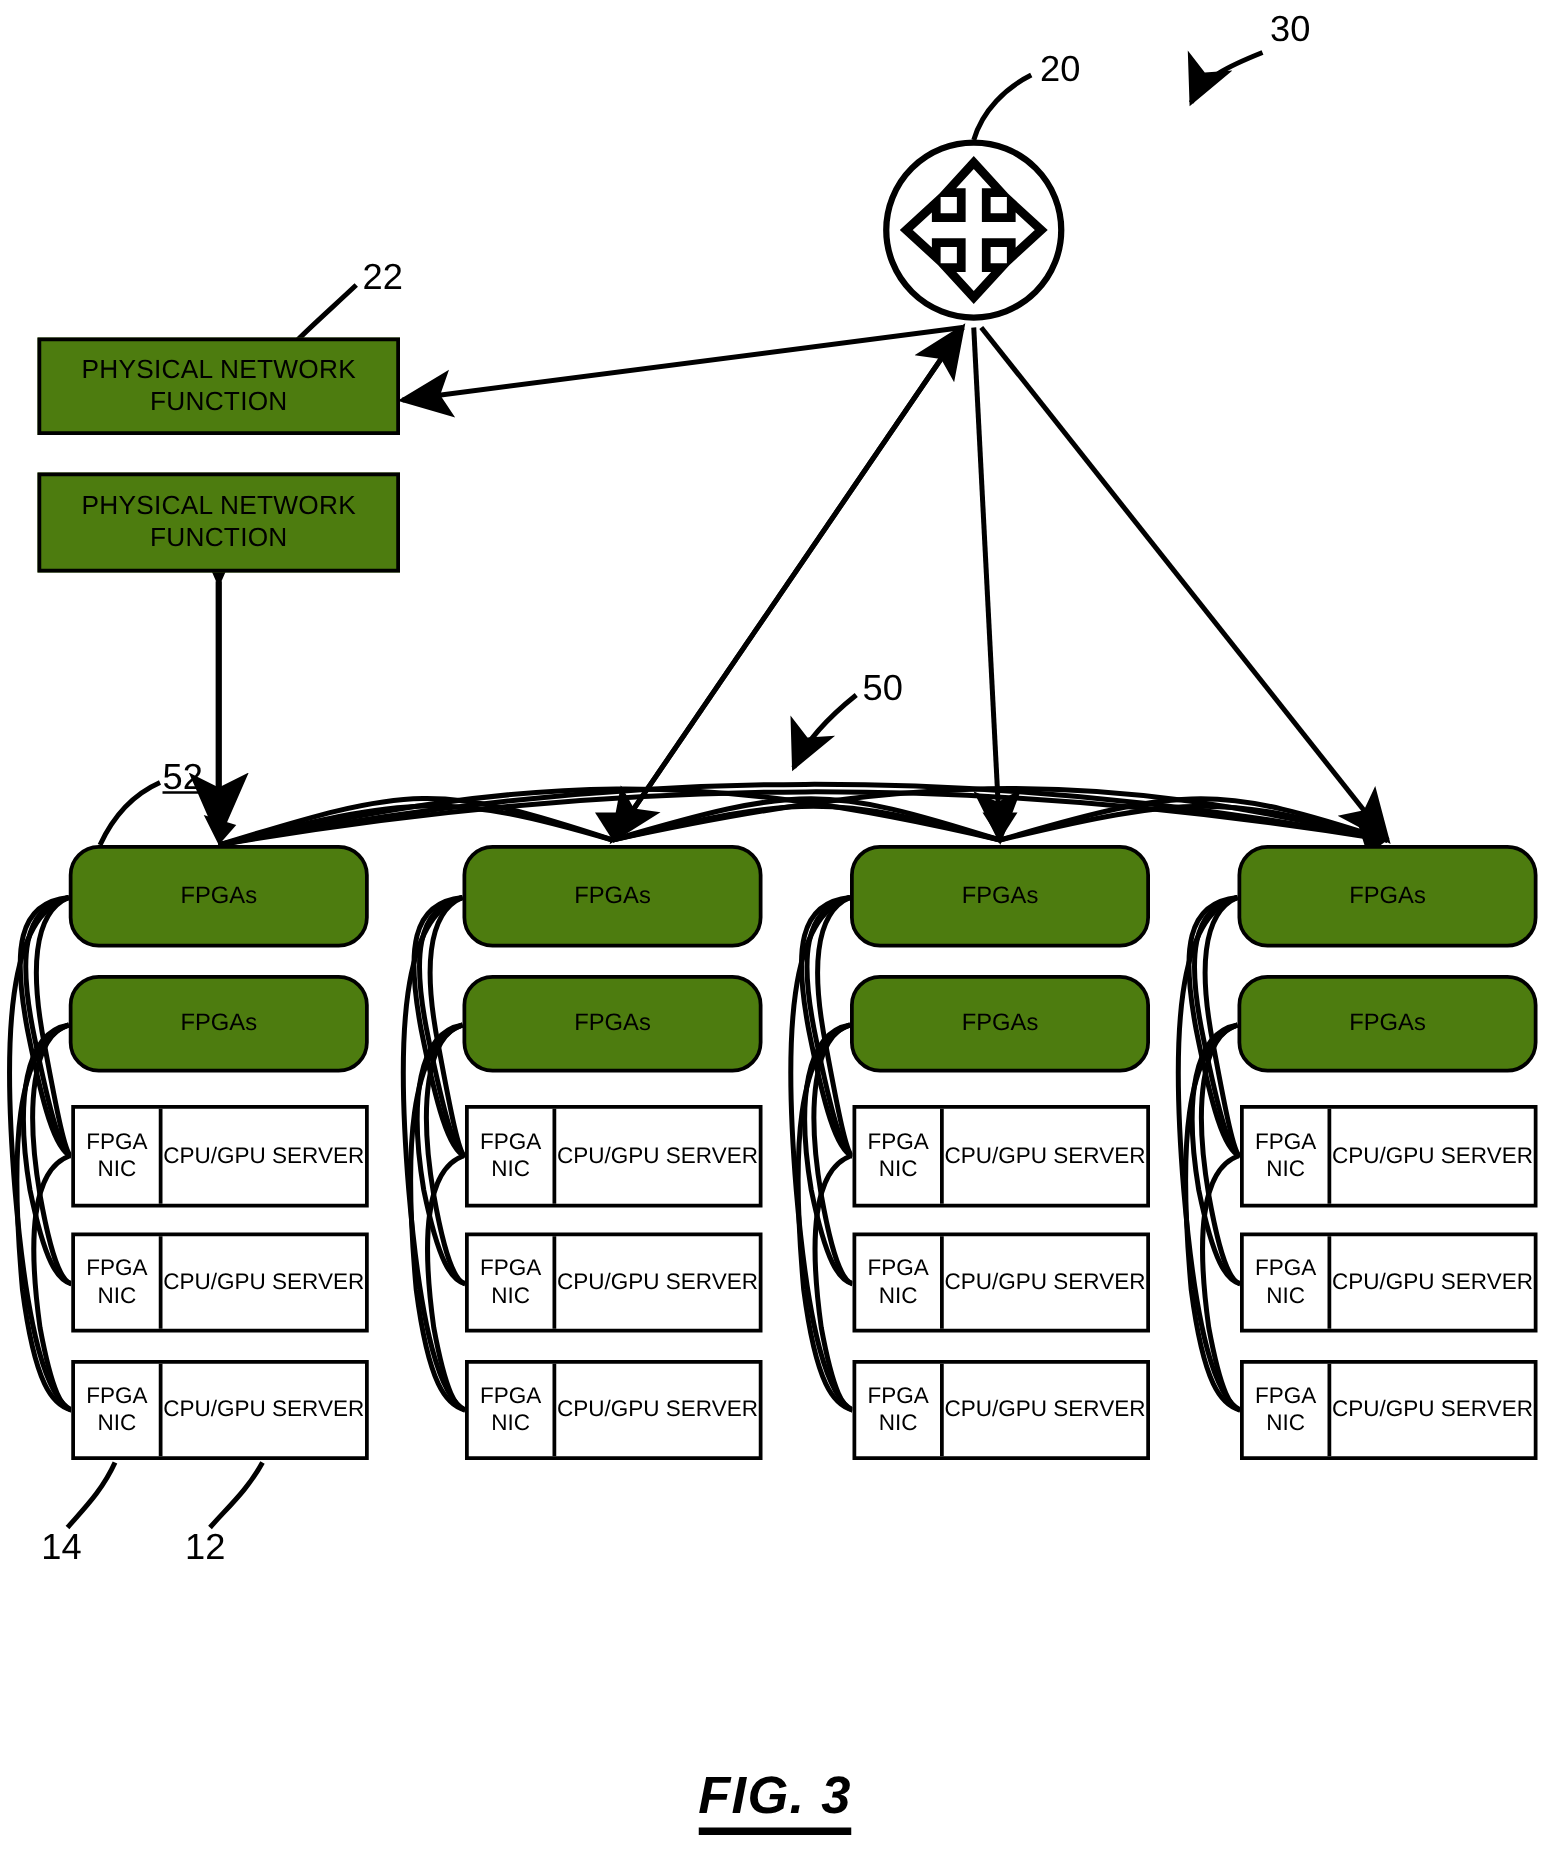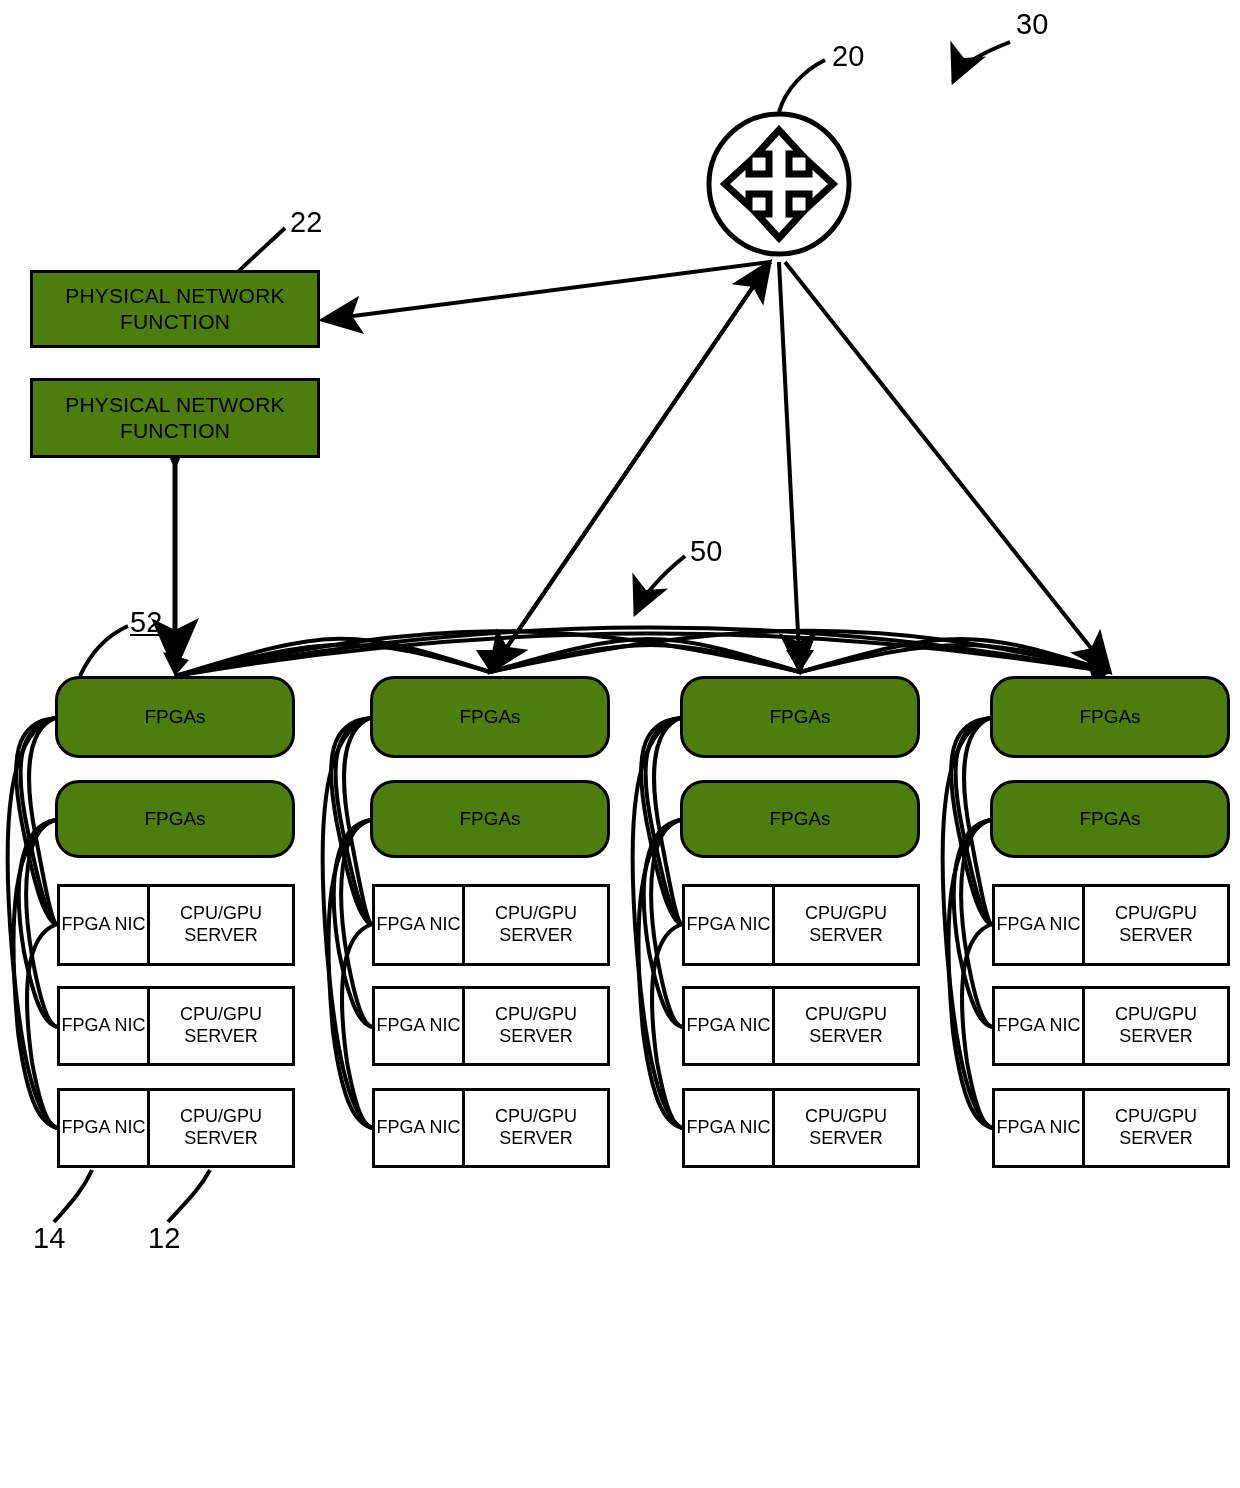--- a/index.html
+++ b/index.html
@@ -49,21 +49,21 @@
   .server-row {
     position: absolute;
     box-sizing: border-box;
     border: 3px solid #000000;
     background: #ffffff;
     display: flex;
     z-index: 3;
   }
   .server-row .nic-cell {
     box-sizing: border-box;
-    width: 90px;
+    width: 70px;
     border-right: 3px solid #000000;
     display: flex;
     align-items: center;
     justify-content: center;
     text-align: center;
     font-size: 18px;
     line-height: 1.22;
   }
   .server-row .srv-cell {
     box-sizing: border-box;
@@ -293,14 +293,17 @@
   </div>
 
   <div class="ref-label" style="left:1016px; top:10px;">30</div>
   <div class="ref-label" style="left:832px; top:42px;">20</div>
   <div class="ref-label" style="left:290px; top:208px;">22</div>
   <div class="ref-label" style="left:690px; top:537px;">50</div>
   <div class="ref-label" style="left:130px; top:608px;text-decoration:underline;">52</div>
   <div class="ref-label" style="left:33px; top:1224px;">14</div>
   <div class="ref-label" style="left:148px; top:1224px;">12</div>
 
+  <div id="fig-caption">
+    <span>FIG. 3</span>
+  </div>
 
 </div>
 
 </body></html>

